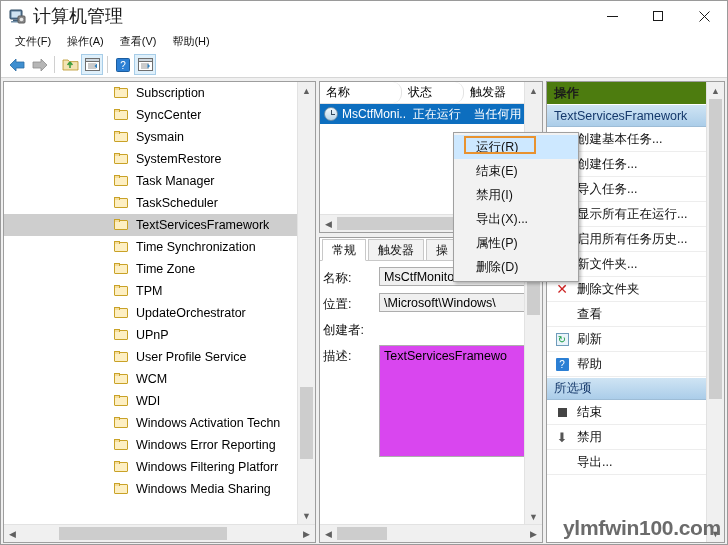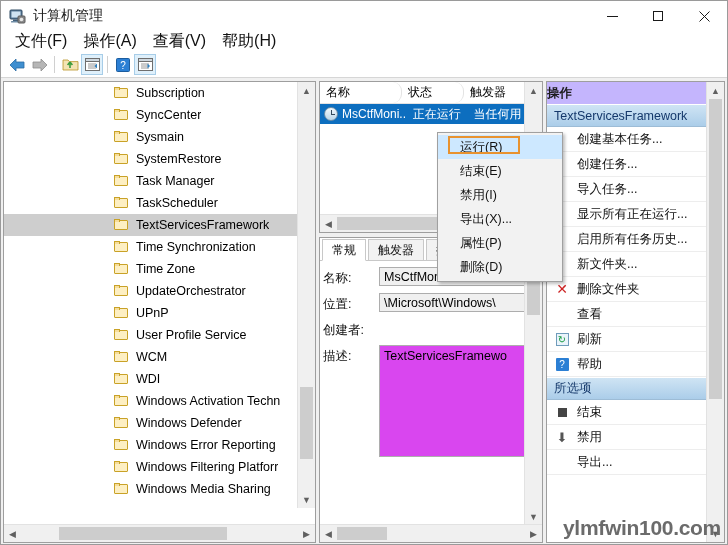--- a/index.html
+++ b/index.html
@@ -6,43 +6,43 @@
   body{
     width:728px;height:545px;overflow:hidden;
     font-family:"Liberation Sans","DejaVu Sans",sans-serif;
     font-size:12px;color:#000;background:#fff;
   }
   .win{position:relative;width:728px;height:545px;background:#f0f0f0;border:1px solid #9a9a9a;box-sizing:border-box;}
 
   
   .titlebar{height:30px;background:#fff;display:flex;align-items:center;position:relative;}
   .title-icon{width:17px;height:17px;margin-left:8px;margin-right:7px;position:relative;flex:none;}
-  .title-text{font-size:14px;color:#1a1a1a;}
+  .title-text{font-size:18px;color:#1a1a1a;}
   .wctrls{position:absolute;right:0;top:0;height:30px;display:flex;}
   .wbtn{width:46px;height:30px;display:flex;align-items:center;justify-content:center;color:#1a1a1a;font-size:12px;}
   .gl-min{display:block;width:11px;height:1px;background:#1a1a1a;}
   .gl-max{display:block;width:10px;height:10px;border:1px solid #1a1a1a;box-sizing:border-box;}
 
   
   .menubar{height:21px;background:#fff;display:flex;align-items:center;padding-left:8px;}
-  .menu-item{padding:2px 10px 3px 6px;font-size:16px;color:#111;}
+  .menu-item{padding:2px 10px 3px 6px;font-size:11px;color:#111;}
 
   
   .toolbar{height:25px;background:#fff;display:flex;align-items:center;padding-left:5px;border-bottom:1px solid #d6d6d6;}
   .tb-btn{width:22px;height:21px;display:flex;align-items:center;justify-content:center;position:relative;}
   .tb-sep{width:1px;height:17px;background:#d0d0d0;margin:0 4px;}
   .tb-on{background:#dff0fb;border:1px solid #a7cde8;box-sizing:border-box;}
 
   
   .content{position:absolute;left:1px;top:79px;right:1px;bottom:1px;background:#f0f0f0;display:flex;}
 
   .pane{background:#fff;border:1px solid #9e9e9e;box-sizing:border-box;position:relative;}
 
   
-  .treepane{width:313px;margin:1px 0 0 1px;display:flex;flex-direction:column;gap:16px;}
+  .treepane{width:313px;margin:1px 0 0 1px;display:flex;flex-direction:column;}
   .treebox{flex:1;position:relative;overflow:hidden;}
   .tree{position:absolute;left:0;top:0;right:17px;bottom:0;overflow:hidden;}
   .tnode{height:22px;display:flex;align-items:center;padding-left:110px;white-space:nowrap;font-size:12.5px;color:#000;}
   .tnode.sel{background:#cecece;}
   .folder{width:15px;height:12px;flex:none;margin-right:7px;position:relative;}
   .folder:before{content:"";position:absolute;left:0;top:1px;width:14px;height:10px;background:#fdefc3;border:1px solid #c9a227;box-sizing:border-box;border-radius:1px;}
   .folder:after{content:"";position:absolute;left:0;top:0px;width:6px;height:3px;background:#f6dd9a;border:1px solid #c9a227;border-bottom:none;box-sizing:border-box;}
   .tlabel{overflow:hidden;text-overflow:clip;}
 
   
@@ -72,39 +72,39 @@
   .tab{height:20px;line-height:20px;padding:0 9px;font-size:12px;border:1px solid #c8c8c8;border-bottom:none;background:#f2f2f2;margin-right:2px;color:#111;}
   .tab.active{background:#fff;border-bottom:1px solid #fff;position:relative;top:1px;}
   .frow{display:flex;align-items:flex-start;padding:6px 0 0 3px;font-size:12.5px;}
   .flabel{width:56px;flex:none;color:#111;padding-top:3px;}
   .finput{flex:1;margin-right:10px;height:19px;line-height:19px;border:1px solid #adadad;background:#f0f0f0;padding-left:4px;font-size:12.5px;overflow:hidden;white-space:nowrap;box-sizing:border-box;}
   .fplain{flex:1;height:19px;}
   .ftext{flex:1;margin-right:10px;height:112px;border:1px solid #adadad;background:#d946ef;padding:3px 0 0 4px;font-size:12.5px;overflow:hidden;white-space:nowrap;box-sizing:border-box;}
 
   
   .actpane{flex:1;margin:1px 1px 0 3px;background:#fff;border:1px solid #9e9e9e;box-sizing:border-box;position:relative;overflow:hidden;}
-  .acttitle{height:22px;line-height:22px;font-size:12.5px;font-weight:bold;color:#1b1b1b;background:#c4b5fd;}
+  .acttitle{height:22px;line-height:22px;padding-left:7px;font-size:12.5px;font-weight:bold;color:#1b1b1b;background:#4d7c0f;}
   .actgroup{height:21px;display:flex;align-items:center;padding:0 6px 0 7px;
             background:linear-gradient(#cfe4f4,#abcde9);border-top:1px solid #fff;border-bottom:1px solid #9dbcd6;
             font-size:12.5px;color:#15396b;}
   .actgroup .gname{flex:1;overflow:hidden;white-space:nowrap;}
   .caret{font-size:8px;color:#2a537f;}
   .actitem{height:24px;display:flex;align-items:center;font-size:12.5px;color:#111;border-bottom:1px solid #ededed;padding-left:4px;}
   .actitem .ic{width:22px;flex:none;display:flex;align-items:center;justify-content:center;}
   .actitem .lb{flex:1;padding-left:4px;overflow:hidden;white-space:nowrap;}
   .actitem .submark{font-size:9px;padding-right:8px;}
   .ic-x{color:#cc2222;font-weight:bold;font-size:14px;}
   .ic-refresh{width:13px;height:13px;border:1px solid #6f9cbb;background:#eaf4fb;color:#179a3f;font-size:10px;line-height:11px;text-align:center;box-sizing:border-box;}
   .ic-help{width:13px;height:13px;background:#2b7fd4;color:#fff;font-size:10px;line-height:13px;text-align:center;border-radius:1px;}
   .ic-play{width:0;height:0;border-left:8px solid #3aa63a;border-top:5px solid transparent;border-bottom:5px solid transparent;}
   .ic-stop{width:9px;height:9px;background:#444;}
   .ic-down{color:#555;font-size:13px;}
 
   
-  .ctxmenu{position:absolute;left:436px;top:131px;width:124px;background:#f2f2f2;border:1px solid #a0a0a0;box-shadow:2px 2px 3px rgba(0,0,0,.25);z-index:40;padding:2px 0;}
+  .ctxmenu{position:absolute;left:452px;top:131px;width:124px;background:#f2f2f2;border:1px solid #a0a0a0;box-shadow:2px 2px 3px rgba(0,0,0,.25);z-index:40;padding:2px 0;}
   .ctxitem{height:24px;line-height:24px;padding-left:22px;font-size:12.5px;color:#111;}
   .ctxitem.hi{background:#cde8ff;}
   .ctx-hibox{position:absolute;left:10px;top:3px;width:72px;height:18px;border:2px solid #e8922f;box-sizing:border-box;}
 
   
   .watermark{position:absolute;right:6px;bottom:4px;font-size:21px;font-weight:bold;color:#6b6b6b;letter-spacing:-.3px;z-index:60;}
 </style>
 </head>
 <body>
 
@@ -223,20 +223,24 @@
             <div class="tnode">
               <span class="folder"></span>
               <span class="tlabel">Time Synchronization</span>
             </div>
             <div class="tnode">
               <span class="folder"></span>
               <span class="tlabel">Time Zone</span>
             </div>
             <div class="tnode">
               <span class="folder"></span>
+              <span class="tlabel">TPM</span>
+            </div>
+            <div class="tnode">
+              <span class="folder"></span>
               <span class="tlabel">UpdateOrchestrator</span>
             </div>
             <div class="tnode">
               <span class="folder"></span>
               <span class="tlabel">UPnP</span>
             </div>
             <div class="tnode">
               <span class="folder"></span>
               <span class="tlabel">User Profile Service</span>
             </div>
@@ -244,24 +248,20 @@
               <span class="folder"></span>
               <span class="tlabel">WCM</span>
             </div>
             <div class="tnode">
               <span class="folder"></span>
               <span class="tlabel">WDI</span>
             </div>
             <div class="tnode">
               <span class="folder"></span>
               <span class="tlabel">Windows Activation Techn</span>
-            </div>
-            <div class="tnode">
-              <span class="folder"></span>
-              <span class="tlabel">Windows Defender</span>
             </div>
             <div class="tnode">
               <span class="folder"></span>
               <span class="tlabel">Windows Error Reporting</span>
             </div>
             <div class="tnode">
               <span class="folder"></span>
               <span class="tlabel">Windows Filtering Platforr</span>
             </div>
             <div class="tnode">

